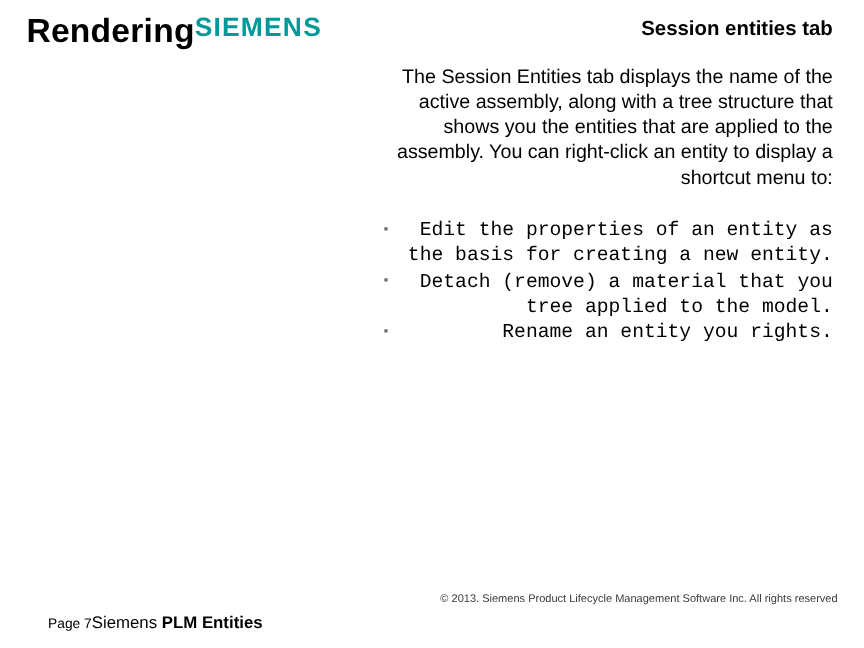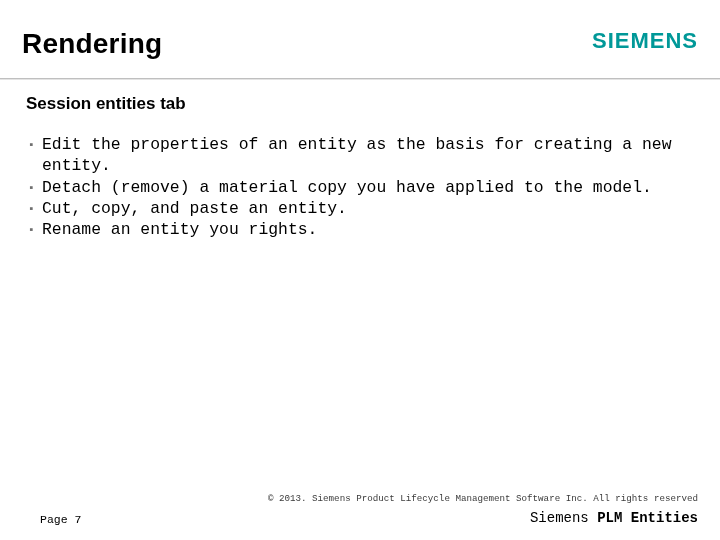--- a/index.html
+++ b/index.html
@@ -1,54 +1,54 @@
 <!DOCTYPE html>
 <html><head>
 <meta charset="utf-8">
 <style>
   * { margin: 0; padding: 0; box-sizing: border-box; }
   html, body { width: 720px; height: 540px; font-family: Arial, Helvetica, sans-serif; background: #fff; color: #000; }
-  .slide { width: 720px; height: 540px; position: relative; display: flex; flex-direction: column; }
+  .slide { width: 720px; height: 540px; position: relative; display: flex; }
   .topbar { background: #fff; height: 18px; }
   .header { background: #fff; padding: 10px 22px 18px 22px; display: flex; justify-content: space-between; align-items: flex-start; }
   .title { font-size: 28px; font-weight: bold; letter-spacing: 0.2px; }
   .brand { font-size: 22px; font-weight: 900; letter-spacing: 1px; color: #009898; font-family: Arial, sans-serif; }
   .divider { height: 2px; background: linear-gradient(to bottom, #d9d9d9, #eee); border-top: 1px solid #bfbfbf; margin: 0; }
-  .body { padding: 14px 42px 0 26px; flex: 1; }
+  .body { padding: 14px 26px 0 26px; flex: 1; text-align: right; }
   .subhead { font-size: 17px; font-weight: bold; margin-bottom: 20px; }
   .para { font-size: 16.4px; line-height: 1.28; margin-bottom: 22px; }
   .bullets { list-style: none; padding-left: 2px; font-family: Liberation Mono, monospace; }
   .bullets li { font-size: 16.4px; line-height: 1.30; padding-left: 14px; position: relative; }
   .bullets li::before { content: "\25AA"; position: absolute; left: 0; top: 0; font-size: 11px; color: #6f6f6f; line-height: 22px; }
-  .footer { position: absolute; bottom: 14px; left: 0; right: 0; padding: 0 22px 0 40px; font-family: Liberation Mono, monospace; }
+  .footer { position: absolute; bottom: 14px; left: 0; right: 0; padding: 0 22px 0 40px; }
   .copyright { text-align: right; font-size: 9.2px; color: #3a3a3a; margin-bottom: 6px; }
-  .footrow { display: flex; justify-content: space-between; align-items: flex-end; }
+  .footrow { display: flex; align-items: flex-end; }
   .pagenum { font-size: 11.5px; }
   .plm { font-size: 14px; }
   .plm .b { font-weight: bold; }
 </style>
 </head>
 <body>
 
 <div class="slide">
   <div class="topbar"></div>
 
   <div class="header">
     <div class="title">Rendering</div>
     <div class="brand">SIEMENS</div>
   </div>
 
   <div class="divider"></div>
 
   <div class="body">
     <div class="subhead">Session entities tab</div>
+    <div class="para">The Session Entities tab displays the name of the active assembly, along with a tree structure that shows you the entities that are applied to the assembly. You can right-click an entity to display a shortcut menu to:</div>
     <ul class="bullets">
       <li>Edit the properties of an entity as the basis for creating a new entity.</li>
-      <li>Detach (remove) a material copy you have applied to the model.</li>
-      <li>Cut, copy, and paste an entity.</li>
+      <li>Detach (remove) a material that you tree applied to the model.</li>
       <li>Rename an entity you rights.</li>
     </ul>
   </div>
 
   <div class="footer">
     <div class="copyright">© 2013. Siemens Product Lifecycle Management Software Inc. All rights reserved</div>
     <div class="footrow">
       <div class="pagenum">Page 7</div>
       <div class="plm">
         <span>Siemens </span><span class="b">PLM Entities</span>

